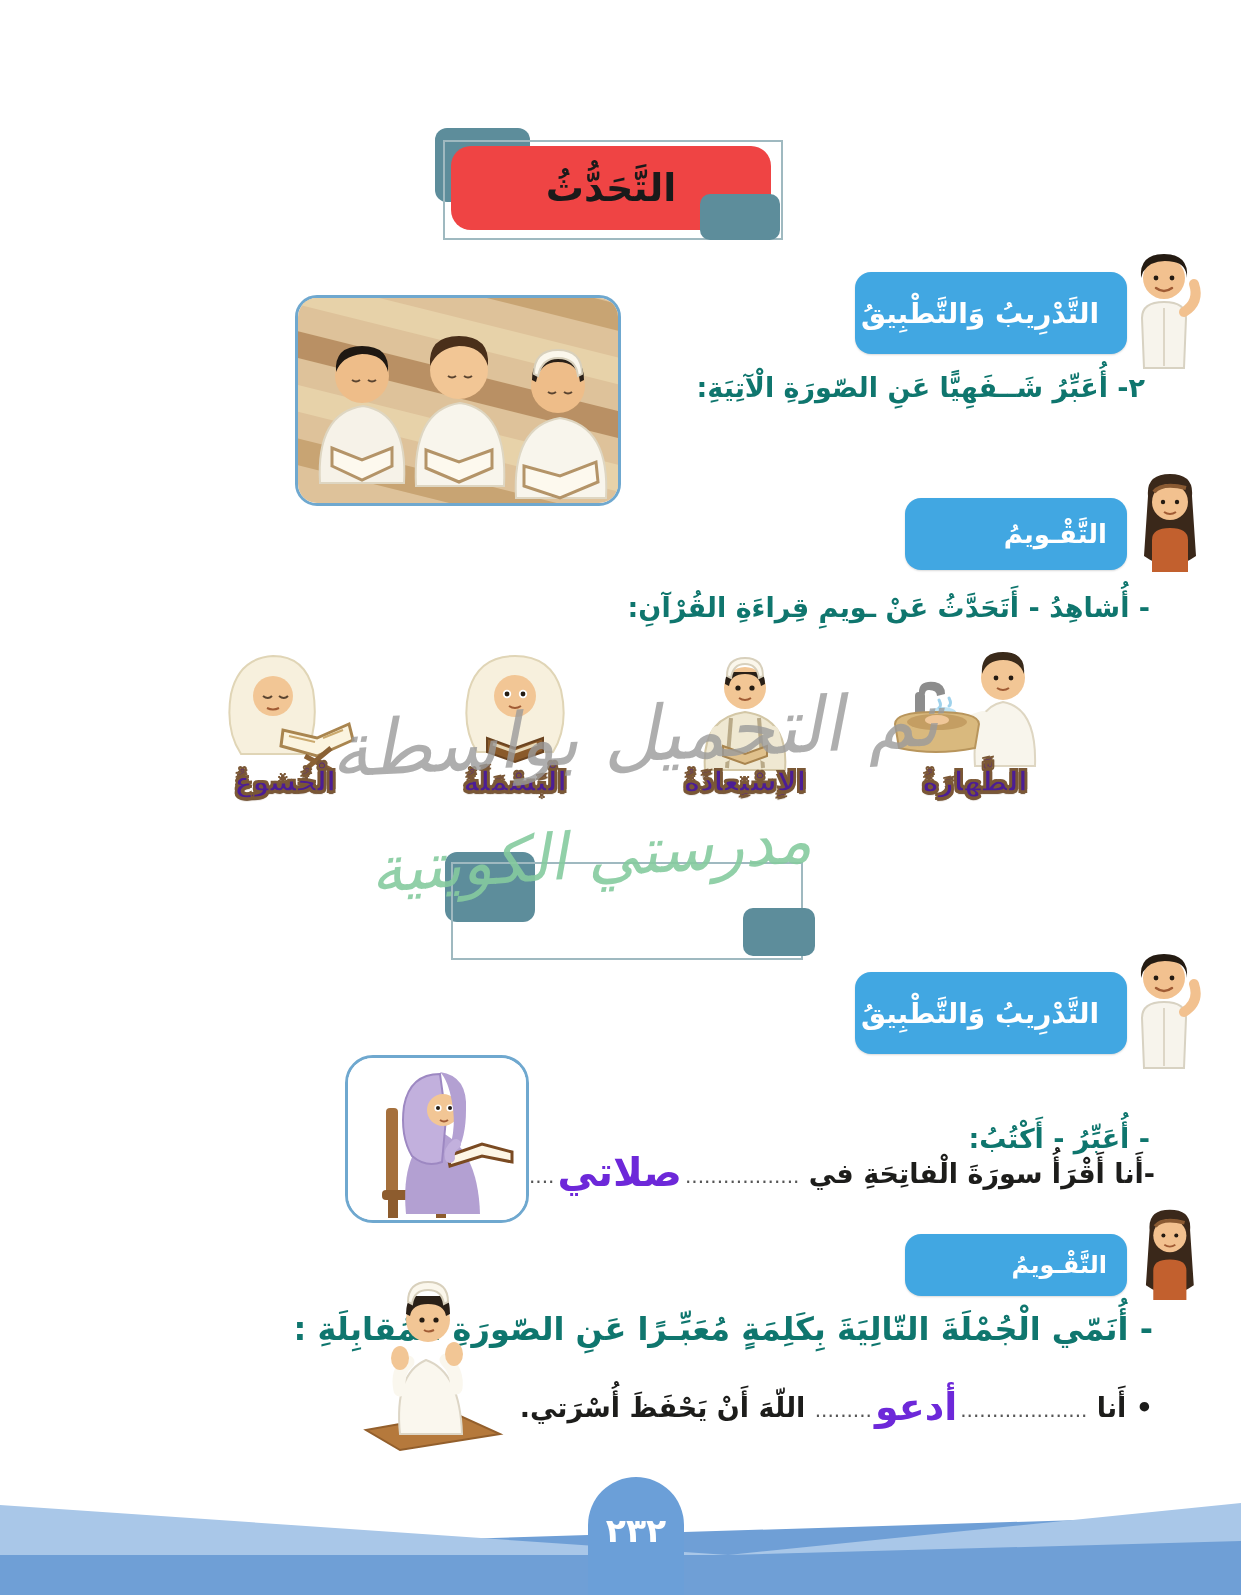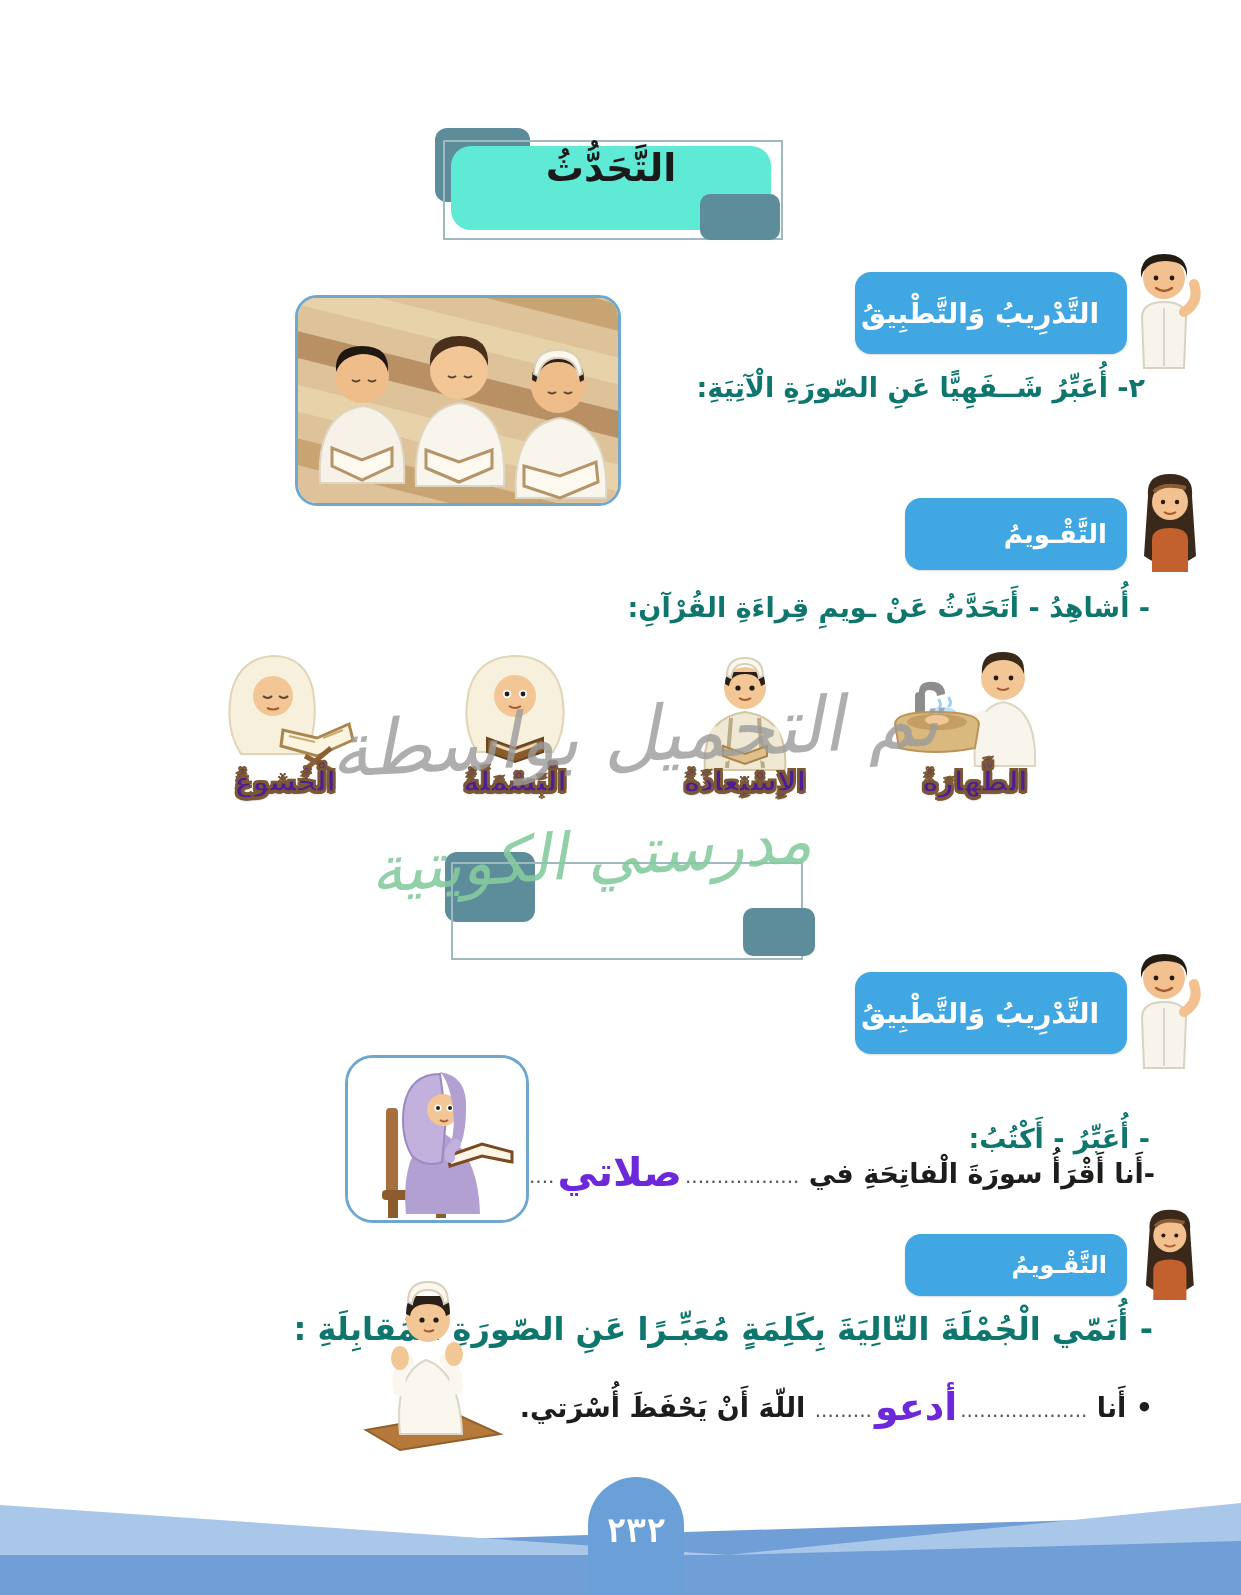--- a/index.html
+++ b/index.html
@@ -2,21 +2,21 @@
 <html lang="ar" dir="rtl"><head>
 <meta charset="utf-8">
 <style>
   html,body{margin:0;padding:0;background:#fff;font-family:"DejaVu Sans",sans-serif;}
   #page{position:relative;width:1241px;height:1595px;background:#fff;overflow:hidden;direction:rtl;}
 
   
   .banner{position:absolute;}
   .banner .corner{position:absolute;background:#5d8d9b;border-radius:12px;}
   .banner .outline{position:absolute;border:2px solid #9fb9c0;background:transparent;}
-  .banner .plate{position:absolute;background:#5eead4;border-radius:20px;display:flex;justify-content:center;}
+  .banner .plate{position:absolute;background:#ef4444;border-radius:20px;display:flex;align-items:center;justify-content:center;}
   .banner .plate span{font-weight:bold;color:#1a1a1a;}
 
   
   .hdr{position:absolute;background:#41a7e2;border-radius:16px;display:flex;align-items:center;justify-content:flex-start;box-shadow:0 1px 2px rgba(0,0,0,.15);}
   .hdr span{color:#fff;font-weight:bold;}
   .hdr-icon{position:absolute;z-index:3;}
 
   
   .red-line{position:absolute;color:#0f766e;font-weight:bold;font-size:27px;text-align:right;white-space:nowrap;}
   .blk-line{position:absolute;color:#1d1d1b;font-weight:bold;font-size:27px;text-align:right;white-space:nowrap;}
@@ -31,21 +31,21 @@
   .fig .lbl{margin-top:-14px;font-size:27px;font-weight:bold;color:#4c1d95;-webkit-text-stroke:1.5px #7b5836;text-shadow:2px 2px 0 #7b5836,-2px 2px 0 #7b5836,2px -2px 0 #7b5836,-2px -2px 0 #7b5836,0 3px 1px #6a4a2c;}
 
   
   .wm{position:absolute;z-index:6;font-style:italic;white-space:nowrap;pointer-events:none;}
   .wm1{color:#9b9b9b;opacity:.8;font-size:76px;letter-spacing:10px;transform:rotate(-3deg);}
   .wm2{color:#86cb9f;opacity:.9;font-size:64px;letter-spacing:6px;transform:rotate(-4deg);}
 
   
   #footer-art{position:absolute;left:0;top:1475px;width:1241px;height:120px;}
   #page-tab{position:absolute;left:588px;top:1477px;width:96px;height:118px;background:#6b9fd8;border-radius:48px 48px 0 0;z-index:4;text-align:center;}
-  #page-tab span{display:inline-block;margin-top:34px;color:#fff;font-size:33px;font-weight:bold;font-family:Liberation Mono, monospace;}
+  #page-tab span{display:inline-block;margin-top:34px;color:#fff;font-size:33px;font-weight:bold;}
 </style>
 </head>
 <body>
 
 <div id="page">
 
   <div class="banner" style="left:435px;top:128px;width:345px;height:112px;">
     <div class="corner" style="left:0;top:0;width:95px;height:74px;"></div>
     <div class="outline" style="left:8px;top:12px;width:336px;height:96px;"></div>
     <div class="plate" style="left:16px;top:18px;width:320px;height:84px;">

